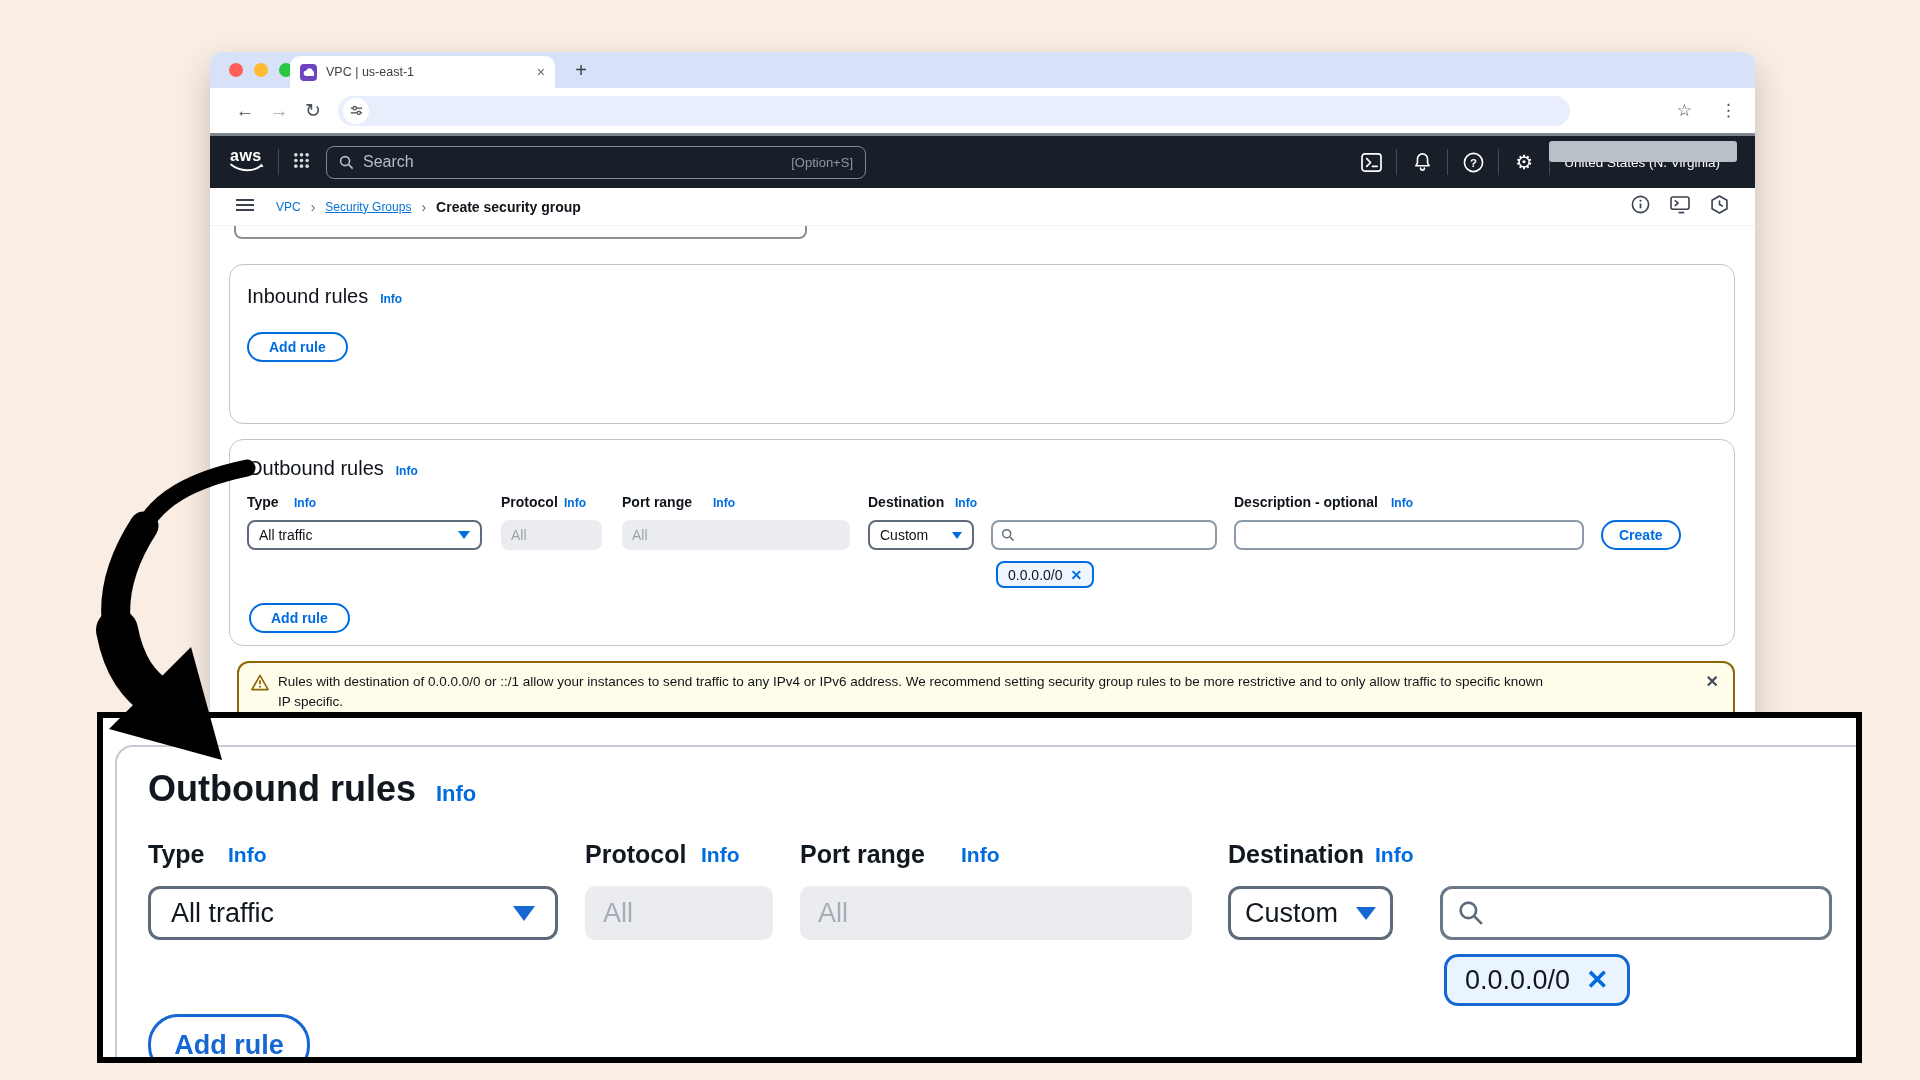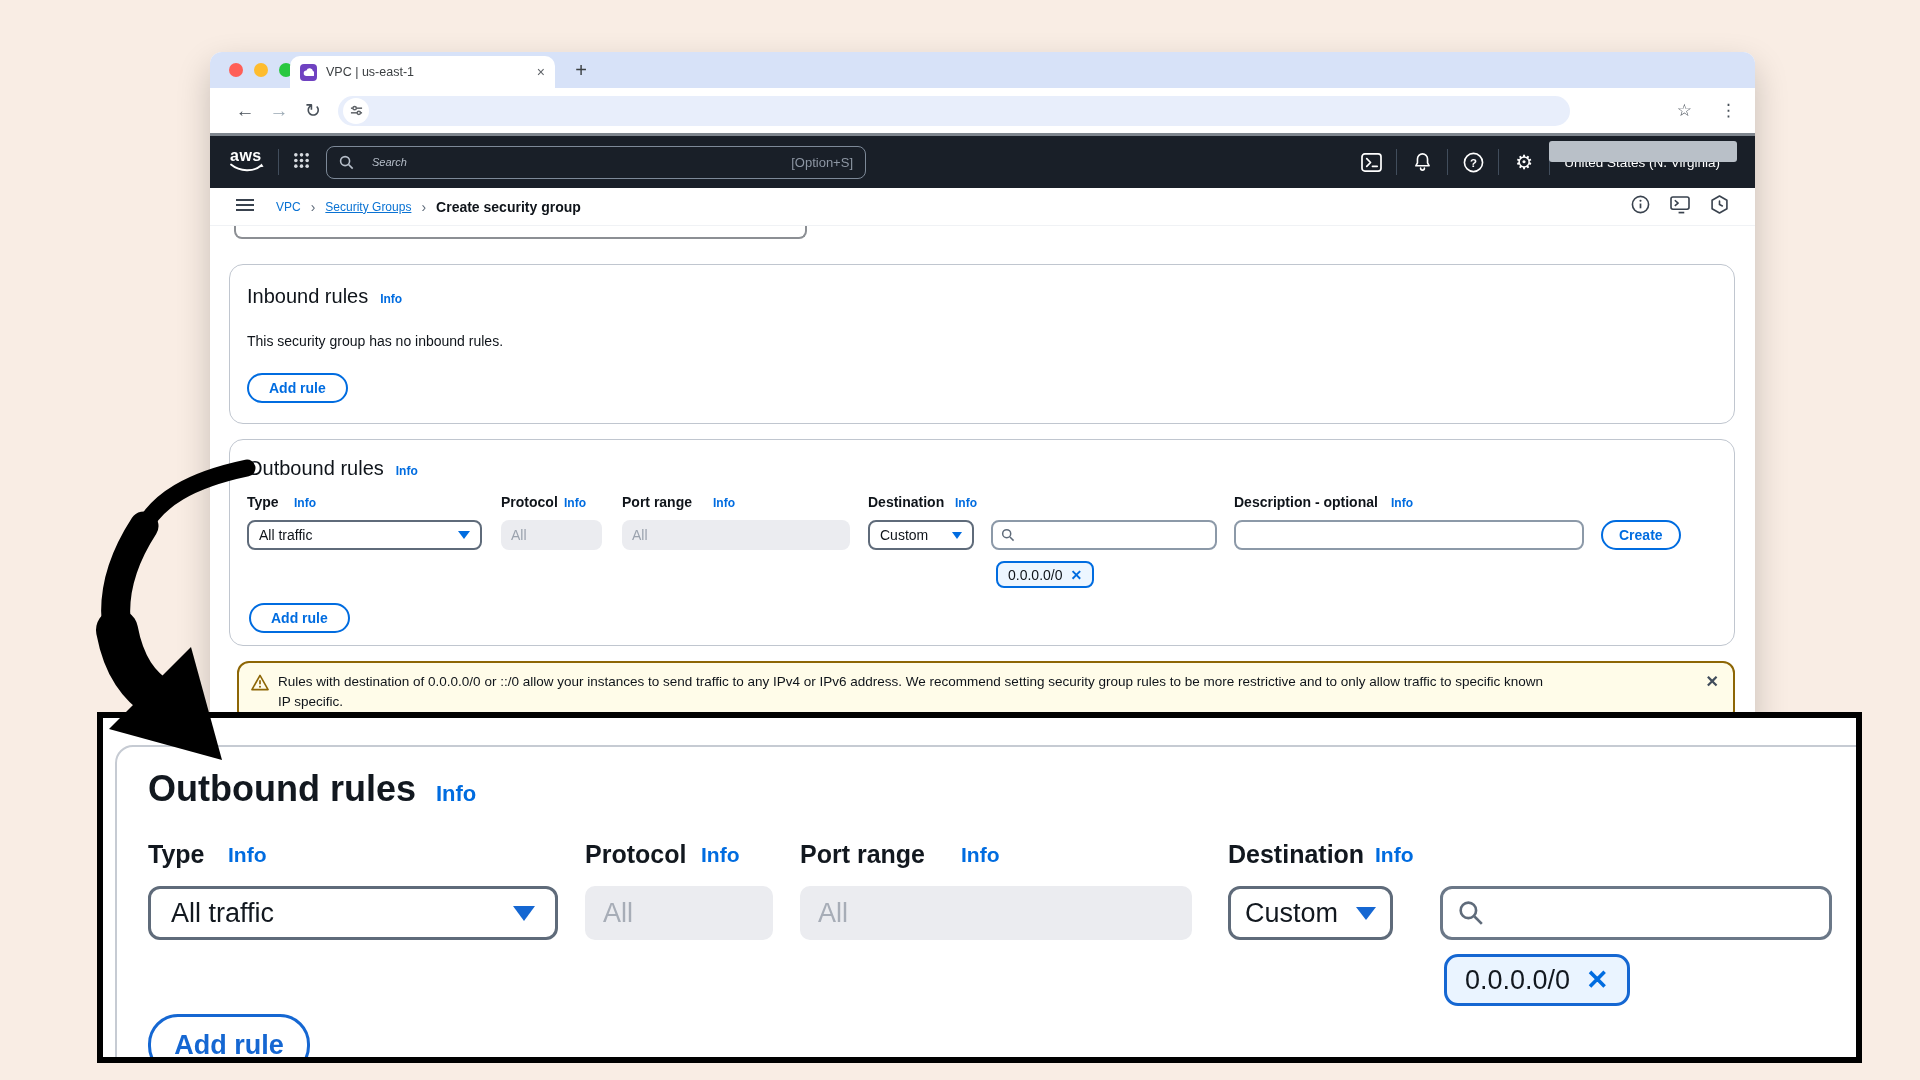--- a/index.html
+++ b/index.html
@@ -33,21 +33,21 @@
   .tbright { margin-left:auto; display:flex; align-items:center; gap:28px; }
 
   
   .awsheader { position:absolute; left:0; top:81px; width:100%; height:55px; background:#191f28;
                border-top:3px solid #7f868e; display:flex; align-items:center; padding:16px 20px; }
   .awslogo { color:#fff; font-weight:700; font-size:16px; letter-spacing:.5px; position:relative; top:-3px; }
   .vsep { width:1px; height:26px; background:#414d5c; margin:0 14px; }
   .gridicon { margin-right:16px; }
   .searchpill { width:540px; height:33px; border:1px solid #7d8998; border-radius:8px;
                 display:flex; align-items:center; padding:0 12px; color:#b6bec9; }
-  .searchpill .ph { font-style:italic; font-size:11px; margin-left:18px; }
+  .searchpill .ph { font-size:16px; margin-left:9px; }
   .searchpill .shortcut { margin-left:auto; font-size:13px; color:#8d96a3; }
   .hdrright { margin-left:auto; display:flex; align-items:center; }
   .hicon { width:22px; display:flex; justify-content:center; align-items:center; }
   .region { color:#fff; font-size:13.5px; display:flex; align-items:flex-start; gap:7px; white-space:nowrap; }
   .caret-dn-w { width:0; height:0; border-left:4.5px solid transparent; border-right:4.5px solid transparent;
                 border-top:5.5px solid #fff; }
   .redaction { position:absolute; right:18px; top:5px; width:188px; height:21px; background:#b9c0c8; border-radius:3px; }
 
   
   .crumbbar { position:absolute; left:0; top:136px; width:100%; height:38px; background:#fff;
@@ -262,21 +262,20 @@
   </div>
 
   <div class="content">
     <div class="remnant"></div>
 
     <div class="card" style="left:19px; top:38px; width:1506px; height:160px; padding:20px 17px;">
       <div style="display:flex; align-items:baseline; gap:12px;">
         <span class="cardtitle">Inbound rules</span>
         <span class="info">Info</span>
       </div>
-      <div class="bodytext" style="margin-top:25px;">This security group has no inbound rules.</div>
       <button class="btn" style="margin-top:24px; padding:0 20px;">Add rule</button>
     </div>
 
     <div class="card" style="left:19px; top:213px; width:1506px; height:207px;">
       <div style="position:absolute; left:17px; top:17px; display:flex; align-items:baseline; gap:12px;">
         <span class="cardtitle">Outbound rules</span>
         <span class="info">Info</span>
       </div>
 
       <span class="flabel abs" style="left:17px; top:54px;">Type</span>
@@ -326,21 +325,21 @@
 
     <div class="banner">
       <span style="padding-top:2px;">
         <svg width="18" height="17" viewBox="0 0 20 19">
             <path d="M10 1.5 L19 17.5 H1 Z" stroke="#8d6605" stroke-width="1.8" fill="none" stroke-linejoin="round"></path>
         <line x1="10" y1="7" x2="10" y2="11.5" stroke="#8d6605" stroke-width="1.9"></line>
             <circle cx="10" cy="14.3" r="1.15" fill="#8d6605"></circle>
           </svg>
       </span>
       <span class="bannertext">
-        <span>Rules with destination of 0.0.0.0/0 or ::/0 allow your instances to send traffic to any IPv4 or IPv6 address. We recommend setting security group rules to be more restrictive and to only allow traffic to specific known</span><br>
+        <span>Rules with destination of 0.0.0.0/0 or ::/1 allow your instances to send traffic to any IPv4 or IPv6 address. We recommend setting security group rules to be more restrictive and to only allow traffic to specific known</span><br>
         <span>IP specific.</span>
       </span>
       <span class="bannerclose">✕</span>
     </div>
   </div>
 </div>
 
 <div class="callout">
   <div class="magcardedge"></div>
 

